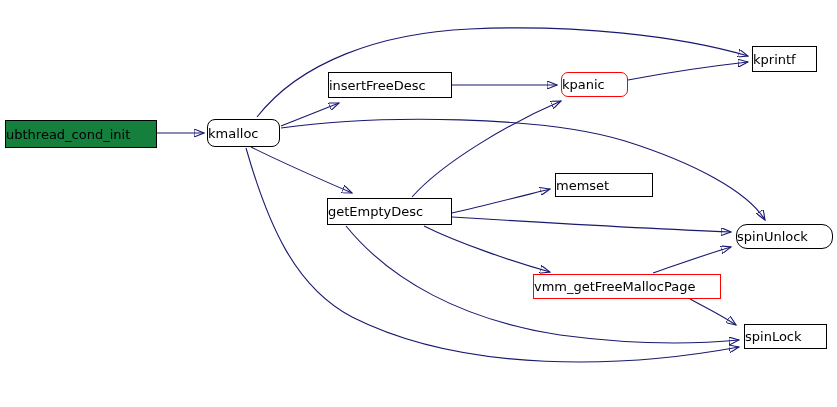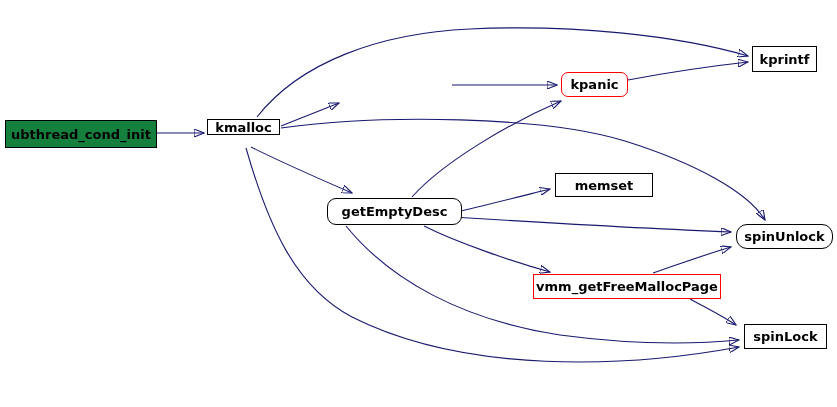--- a/index.html
+++ b/index.html
@@ -10,25 +10,24 @@
     font-family:"DejaVu Sans", sans-serif;
     overflow:hidden;
   }
   .edges{position:absolute;left:0;top:0;width:837px;height:407px;}
   .edges path{fill:none;stroke:#191970;stroke-width:1.1px;}
   .node{
     position:absolute;
     box-sizing:border-box;
     border:1px solid #000000;
     background:#ffffff;
-    display:flex;align-items:center;justify-content:center;
+    display:flex;align-items:center;justify-content:flex-start;
     font-size:13px;color:#000000;
     white-space:nowrap;
     cursor:pointer;
-    font-weight:bold;
   }
   .node.root{background:#15803d;cursor:default;}
   .node.highlight{border-color:#ff0000;}
 </style>
 </head>
 <body>
 
 <div class="canvas">
 
   <svg class="edges" width="837" height="407" viewBox="0 0 837 407" xmlns="http://www.w3.org/2000/svg">
@@ -51,38 +50,41 @@
     <path d="M424,226 C458,243 514,262 550,272" marker-end="url(#arrow)"></path>
     <path d="M346,226 C390,280 462,320 560,335 C635,345 698,344 739,340" marker-end="url(#arrow)"></path>
     <path d="M653,273 C682,263 710,253 731,247" marker-end="url(#arrow)"></path>
     <path d="M690,299 C707,308 723,316 736,325" marker-end="url(#arrow)"></path>
   </svg>
 
   <div class="node root" style="left:5px;top:120px;width:152px;height:28px;">
     <span>ubthread_cond_init</span>
   </div>
 
-  <div class="node" style="left:207px;top:119px;width:73px;height:16px;">
+  <div class="node" style="left:207px;top:119px;width:73px;height:28px;border-radius:8px;">
     <span>kmalloc</span>
   </div>
 
+  <div class="node" style="left:328px;top:72px;width:124px;height:26px;">
+    <span>insertFreeDesc</span>
+  </div>
 
   <div class="node highlight" style="left:561px;top:72px;width:67px;height:25px;border-radius:7px;">
     <span>kpanic</span>
   </div>
 
   <div class="node" style="left:752px;top:46px;width:65px;height:26px;">
     <span>kprintf</span>
   </div>
 
   <div class="node" style="left:555px;top:173px;width:98px;height:24px;">
     <span>memset</span>
   </div>
 
-  <div class="node" style="left:327px;top:198px;width:135px;height:27px;border-radius:9px;">
+  <div class="node" style="left:327px;top:198px;width:125px;height:27px;">
     <span>getEmptyDesc</span>
   </div>
 
   <div class="node" style="left:736px;top:224px;width:97px;height:25px;border-radius:11px;">
     <span>spinUnlock</span>
   </div>
 
   <div class="node highlight" style="left:500px;top:274px;width:188px;height:25px;margin-left:33px;">
     <span>vmm_getFreeMallocPage</span>
   </div>

